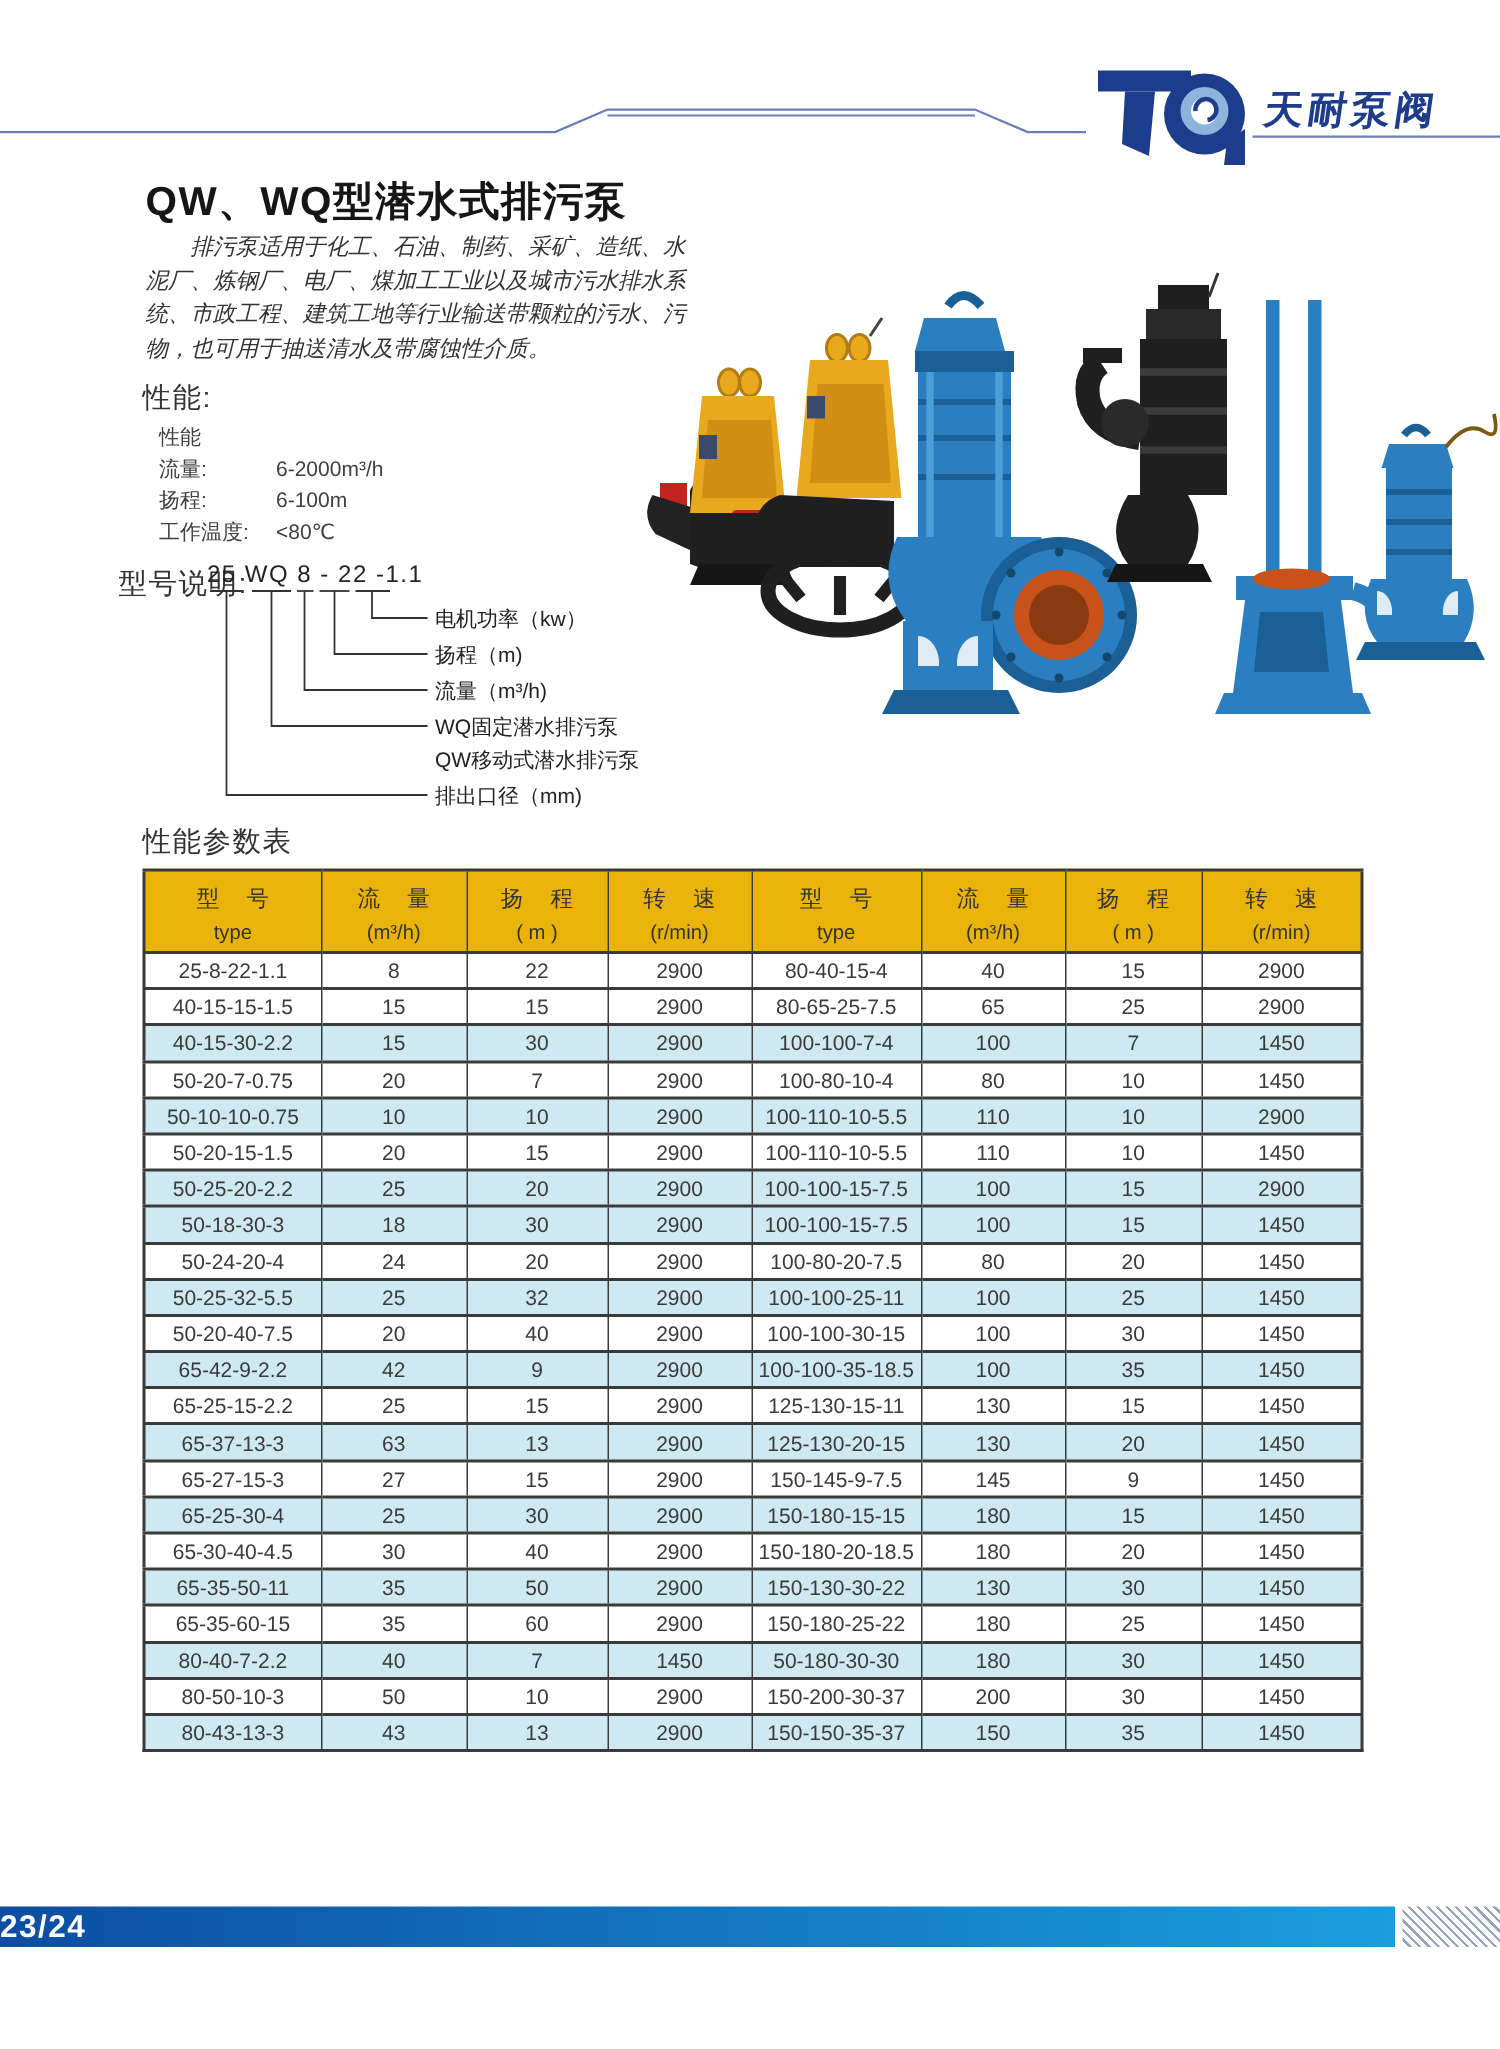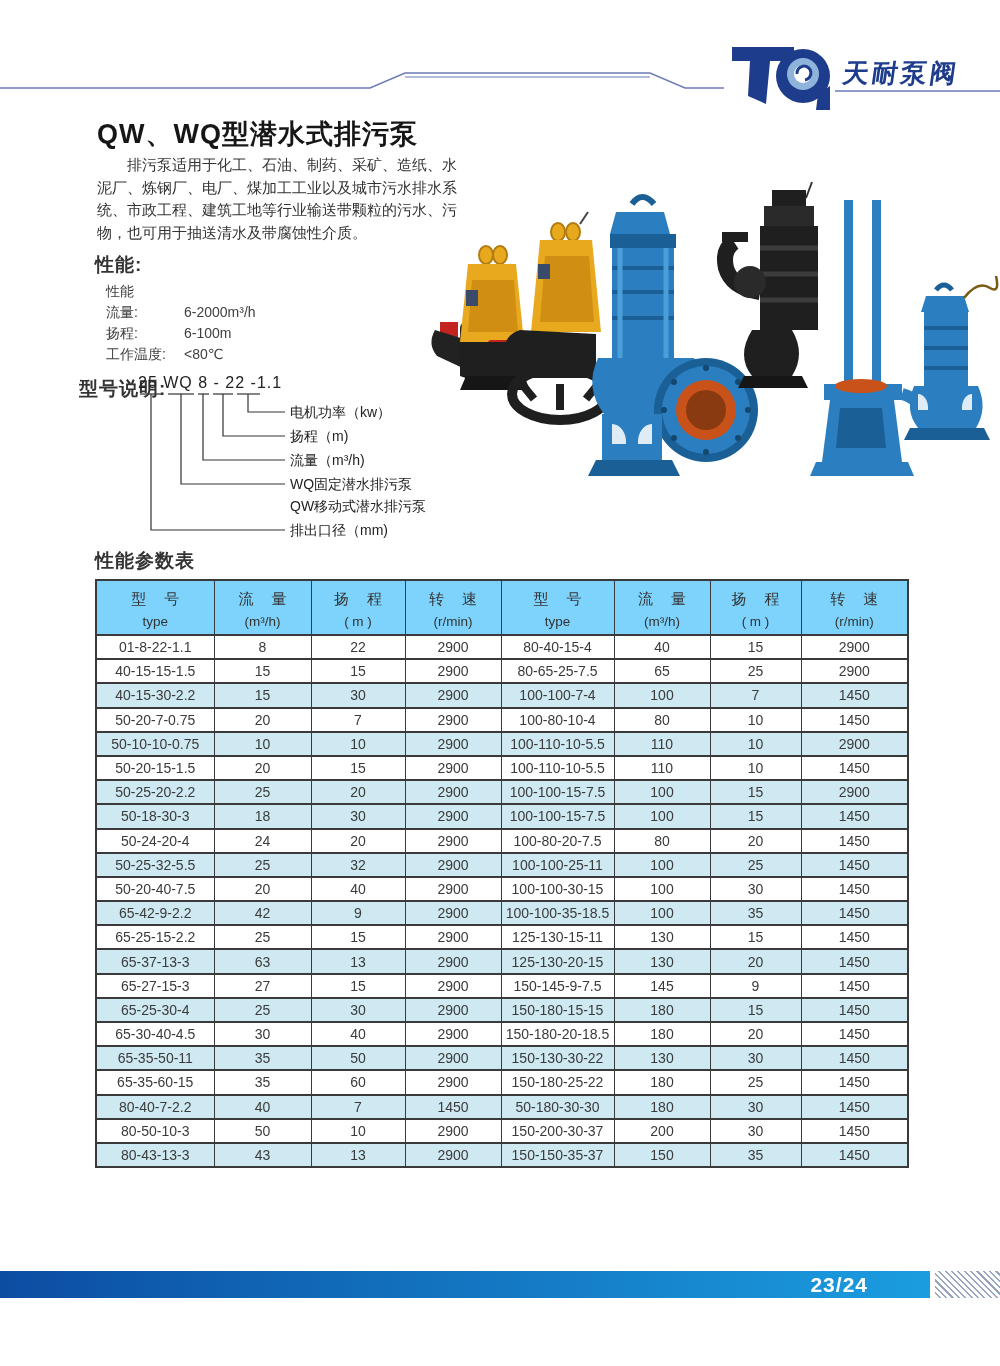--- a/index.html
+++ b/index.html
@@ -11,22 +11,22 @@
   }
   
   .header-deco { position:absolute; left:0; top:0; width:1000px; height:115px; }
   .brand-text {
     position:absolute; left:843px; top:56px; width:150px;
     font-size:26px; font-weight:bold; color:#1e3c8c;
     letter-spacing:3px; transform:skewX(-8deg); white-space:nowrap;
   }
   
   .page-title { position:absolute; left:97px; top:116px; font-size:27px; font-weight:bold; color:#161616; letter-spacing:1px; }
-  .intro { position:absolute; left:97px; top:154px; width:360px; font-size:15px; line-height:22.5px; color:#333; text-align:justify; text-indent:2em; }
-  .sec-heading { position:absolute; font-size:19px; font-weight:bold; color:#333; letter-spacing:1px; }
+  .intro { position:absolute; left:97px; top:154px; width:360px; font-size:15px; line-height:22.5px; color:#333; text-align:justify; text-indent:2em;font-style:italic; }
+  .sec-heading { position:absolute; font-size:19px; font-weight:normal; color:#333; letter-spacing:1px; }
   #h-perf { left:95px; top:252px; }
   #h-model { left:79px; top:356px;margin-top:20px; }
   #h-table { left:95px; top:548px; }
   .spec-block { position:absolute; left:106px; top:281px; font-size:14px; line-height:21px; color:#404040; }
   .spec-row { display:flex; }
   .spec-row .lbl { width:78px; }
   .spec-row .val { }
   
   .model-svg { position:absolute; left:100px; top:370px; width:330px; height:178px; }
   .model-svg text { font-family:"Liberation Sans","DejaVu Sans",sans-serif; fill:#222; }
@@ -35,31 +35,31 @@
   .model-svg line, .model-svg polyline { stroke:#333; stroke-width:1.2; fill:none; }
   
   .photo-svg { position:absolute; left:420px; top:172px; width:580px; height:378px; }
   
   .spec-table {
     position:absolute; left:95px; top:579px; width:812px;
     border-collapse:collapse; table-layout:fixed;
     border:2px solid #3a3a3a; font-size:14px; color:#3a3a3a;
   }
   .spec-table th, .spec-table td { border-left:1px solid #3a3a3a; border-top:2px solid #3a3a3a; text-align:center; }
-  .spec-table th { background:#7dd3fc; height:55px; font-weight:normal; }
+  .spec-table th { background:#eab308; height:55px; font-weight:normal; }
   .spec-table th .cn { font-size:15px; color:#333; letter-spacing:7px; padding-left:7px; margin-top:3px; }
   .spec-table th .en { font-size:13.5px; color:#333; margin-top:5px; }
   .spec-table td { height:24.2px; background:#fff; }
   .spec-table tr.alt td { background:#cfe9f2; }
   
   .footer-bar {
     position:absolute; left:0; top:1271px; width:930px; height:27px;
     background:linear-gradient(to right,#0c4da2,#1b9de0);
     color:#fff; font-size:21px; font-weight:bold; line-height:27px;
-    text-align:right; padding-right:62px; letter-spacing:1px;
+    text-align:left; padding-right:62px; letter-spacing:1px;
   }
   .footer-hatch {
     position:absolute; left:935px; top:1271px; width:65px; height:27px;
     background:repeating-linear-gradient(45deg,#ffffff 0 3px,#96a4bd 3px 4.5px);
   }
 </style>
 </head>
 <body>
 
 <div class="page">
@@ -257,21 +257,21 @@
             <div class="en">( m )</div>
           </th>
           <th>
             <div class="cn">转  速</div>
             <div class="en">(r/min)</div>
           </th>
         </tr>
       </thead>
     <tbody>
         <tr>
-          <td>01-8-22-1.1</td>
+          <td>25-8-22-1.1</td>
           <td>8</td>
           <td>22</td>
           <td>2900</td>
           <td>80-40-15-4</td>
           <td>40</td>
           <td>15</td>
           <td>2900</td>
         </tr>
         <tr>
           <td>40-15-15-1.5</td>

